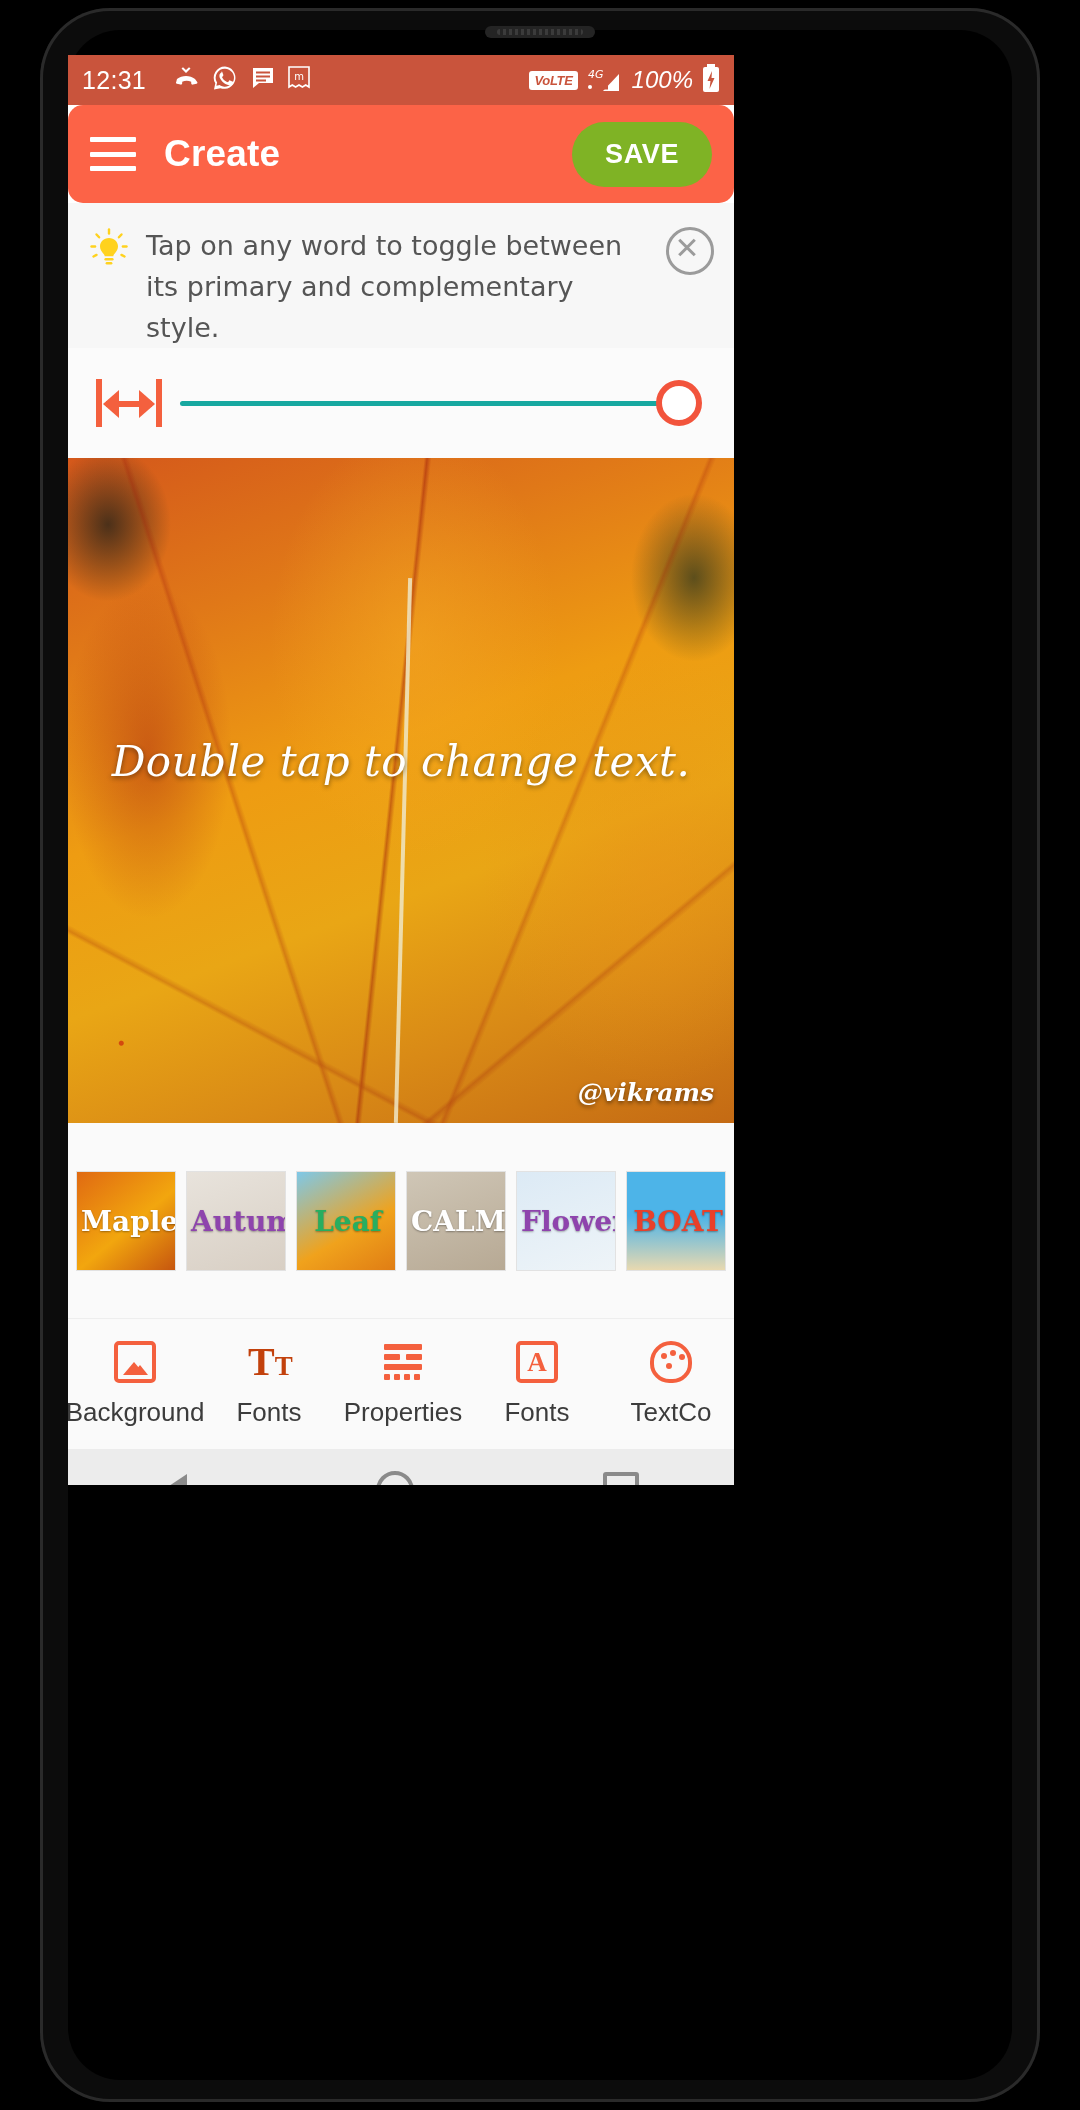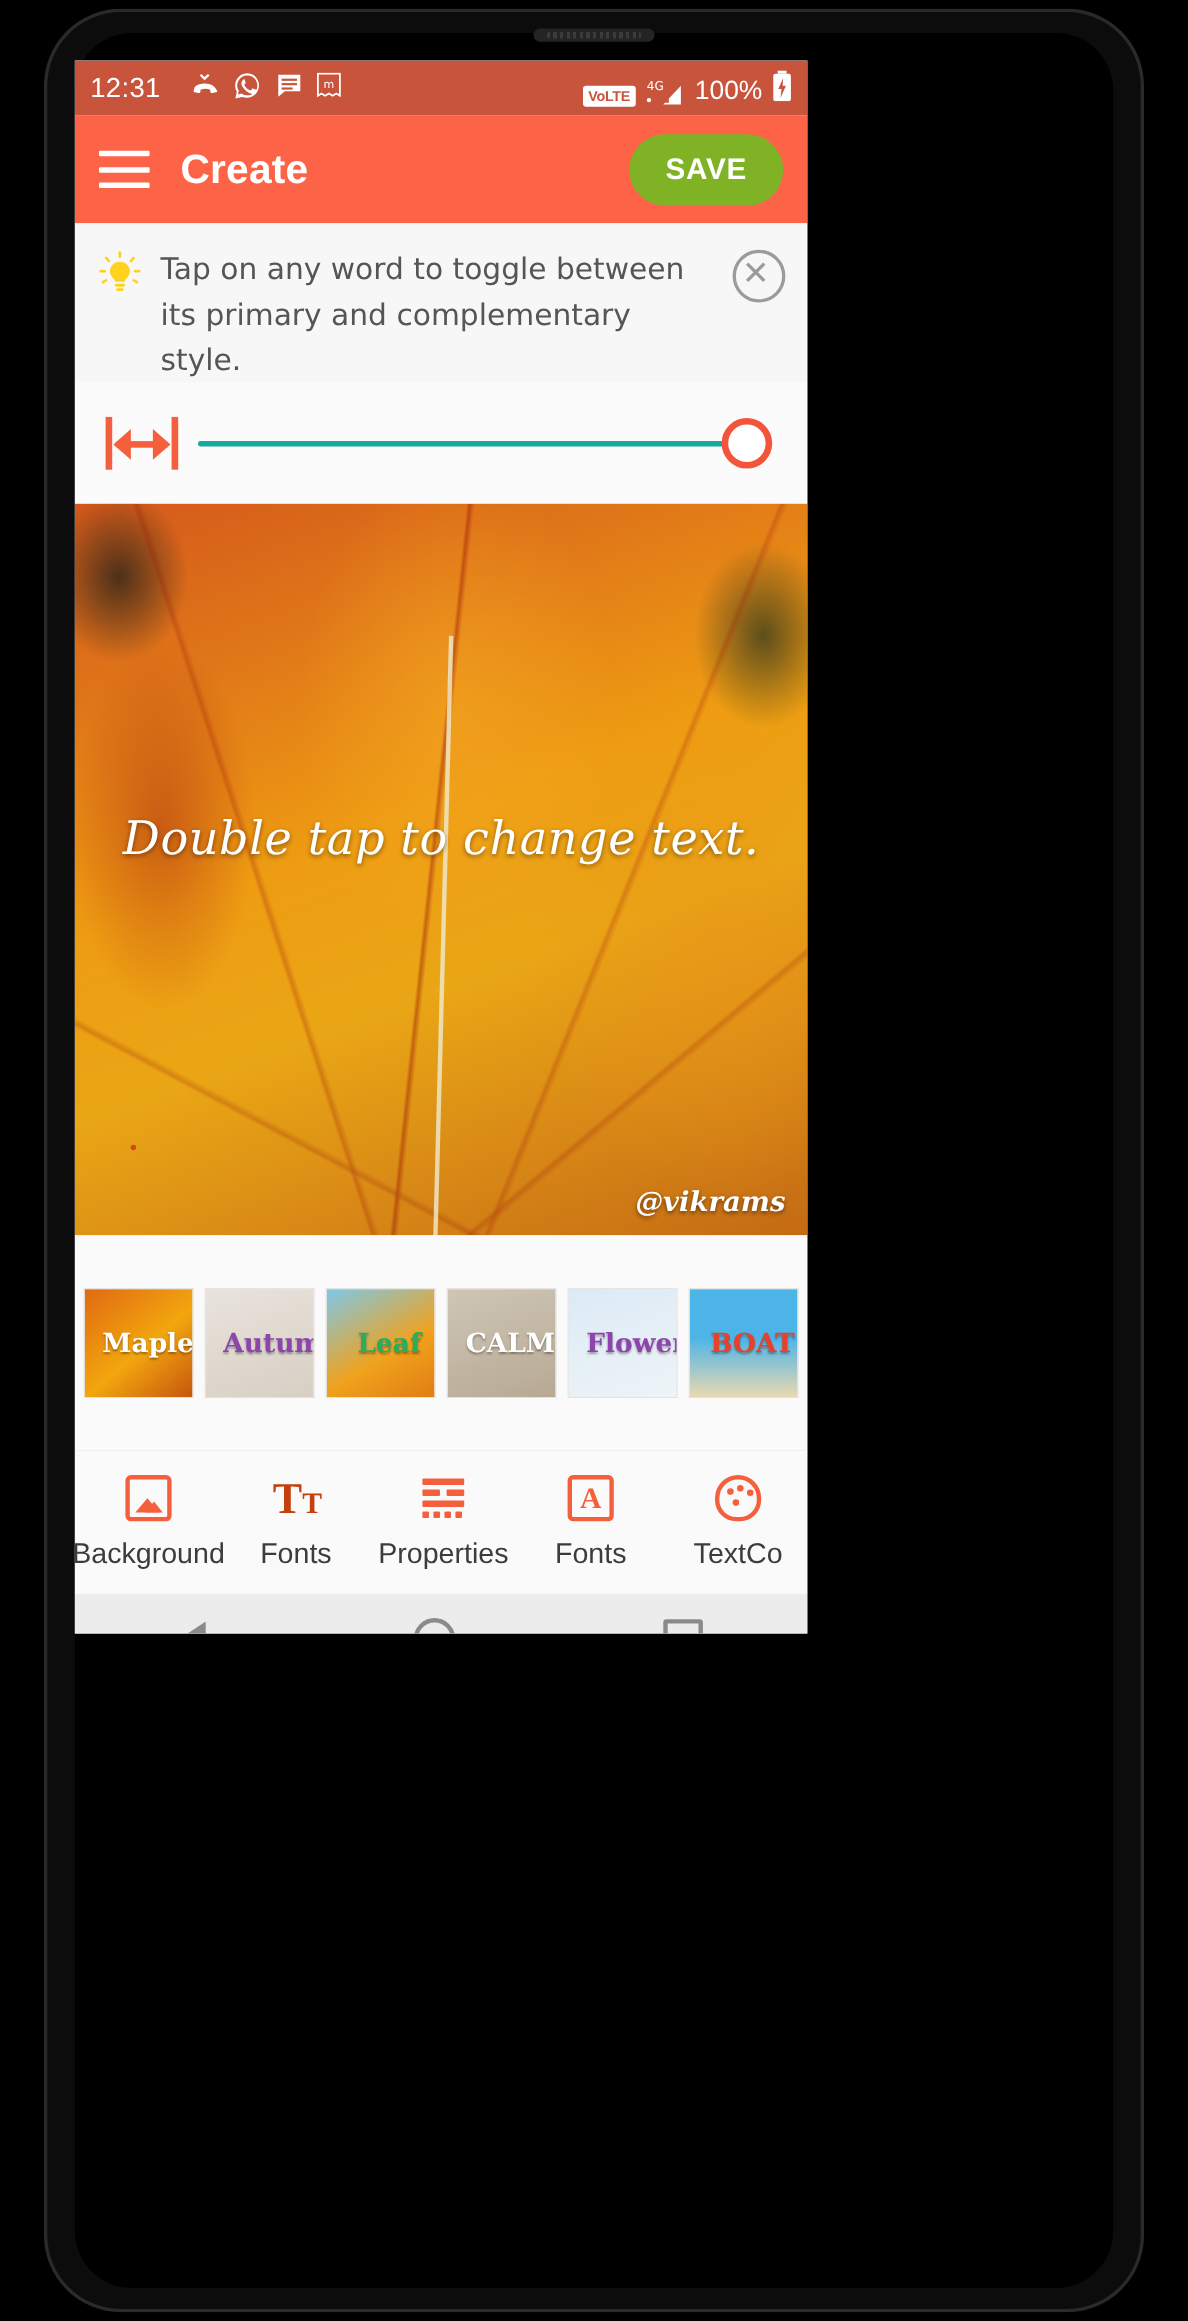--- a/index.html
+++ b/index.html
@@ -14,29 +14,29 @@
   .speaker-dots{position:absolute;left:50%;transform:translateX(-50%);top:21px;width:86px;height:6px;
          background:repeating-linear-gradient(90deg,#3b3b3b 0 3px,#242424 3px 6px);border-radius:4px;}
 
   .screen{position:absolute;left:68px;top:55px;width:666px;height:1430px;background:#fff;overflow:hidden;}
 
   
   .statusbar{position:relative;height:50px;background:#C9543C;color:#fff;
              display:flex;align-items:center;padding:0 14px;box-sizing:border-box;}
   .sb-time{font-size:25px;font-weight:500;letter-spacing:.3px;margin-right:14px;}
   .sb-left{display:flex;align-items:center;gap:13px;flex:1;}
-  .sb-right{display:flex;align-items:flex-end;gap:9px;}
+  .sb-right{display:flex;align-items:center;gap:9px;font-style:italic;}
   .sb-ic{display:block;}
   .volte{border:2px solid #fff;border-radius:3px;padding:0 3px;font-size:13px;font-weight:bold;
          line-height:15px;background:#fff;color:#C9543C;letter-spacing:-.3px;}
   .sig{display:flex;align-items:flex-end;gap:1px;}
   .sb-batt{font-size:24px;font-weight:500;margin-left:2px;}
 
   
-  .appbar{height:98px;background:#FC6347;display:flex;align-items:center;padding:0 22px;box-sizing:border-box;}
+  .appbar{height:98px;background:#FC6347;display:flex;align-items:center;padding:0 22px;box-sizing:border-box;border-radius:15px;}
   .hamburger{width:46px;height:34px;display:flex;flex-direction:column;justify-content:space-between;
              cursor:pointer;margin-right:28px;}
   .hamburger i{display:block;height:5px;background:#fff;border-radius:1px;}
   .app-title{color:#fff;font-size:37px;font-weight:bold;flex:1;letter-spacing:.2px;}
   .save-btn{background:#7FB325;color:#fff;font-size:27px;font-weight:bold;letter-spacing:.6px;
             border:none;border-radius:34px;padding:17px 33px;cursor:pointer;}
 
   
   .hintwrap{background:#F7F7F7;padding:22px 20px 0 20px;box-sizing:border-box;}
   .hint{display:flex;align-items:flex-start;gap:16px;}
@@ -87,22 +87,22 @@
                font-family:"DejaVu Serif",serif;font-style:italic;font-size:42px;letter-spacing:.5px;
                text-shadow:0 2px 5px rgba(0,0,0,.45);cursor:pointer;}
   .watermark{position:absolute;right:20px;bottom:16px;color:#fff;font-family:"DejaVu Serif",serif;
              font-style:italic;font-weight:bold;font-size:25px;text-shadow:0 2px 4px rgba(0,0,0,.5);}
 
   
   .thumbzone{background:#FAFAFA;height:195px;position:relative;}
   .thumbstrip{position:absolute;left:0;right:0;top:48px;display:flex;gap:10px;padding-left:8px;overflow:hidden;}
   .thumb-card{flex:0 0 auto;width:100px;height:100px;position:relative;overflow:hidden;
               border:1px solid #e2e2e2;box-sizing:border-box;cursor:pointer;}
-  .thumb-lbl{position:absolute;left:16px;right:0;top:50%;transform:translateY(-50%);
-             text-align:center;font-size:24px;font-weight:bold;font-family:"DejaVu Serif",serif;
+  .thumb-lbl{position:absolute;left:4px;right:0;top:50%;transform:translateY(-50%);
+             text-align:center;font-size:28px;font-weight:bold;font-family:"DejaVu Serif",serif;
              text-shadow:0 1px 2px rgba(0,0,0,.35);}
 
   
   .toolbar{background:#FAFAFA;height:130px;display:flex;align-items:center;overflow:hidden;border-top:1px solid #eee;}
   .tool{flex:0 0 auto;width:134px;display:flex;flex-direction:column;align-items:center;gap:14px;cursor:pointer;}
   .tool-lbl{font-size:26px;color:#3c3c3c;white-space:nowrap;}
   .ic{width:42px;height:42px;position:relative;}
   
   .ic-bg{border:4px solid #F4603E;border-radius:5px;box-sizing:border-box;}
   .ic-bg:after{content:"";position:absolute;left:5px;bottom:4px;width:0;height:0;

